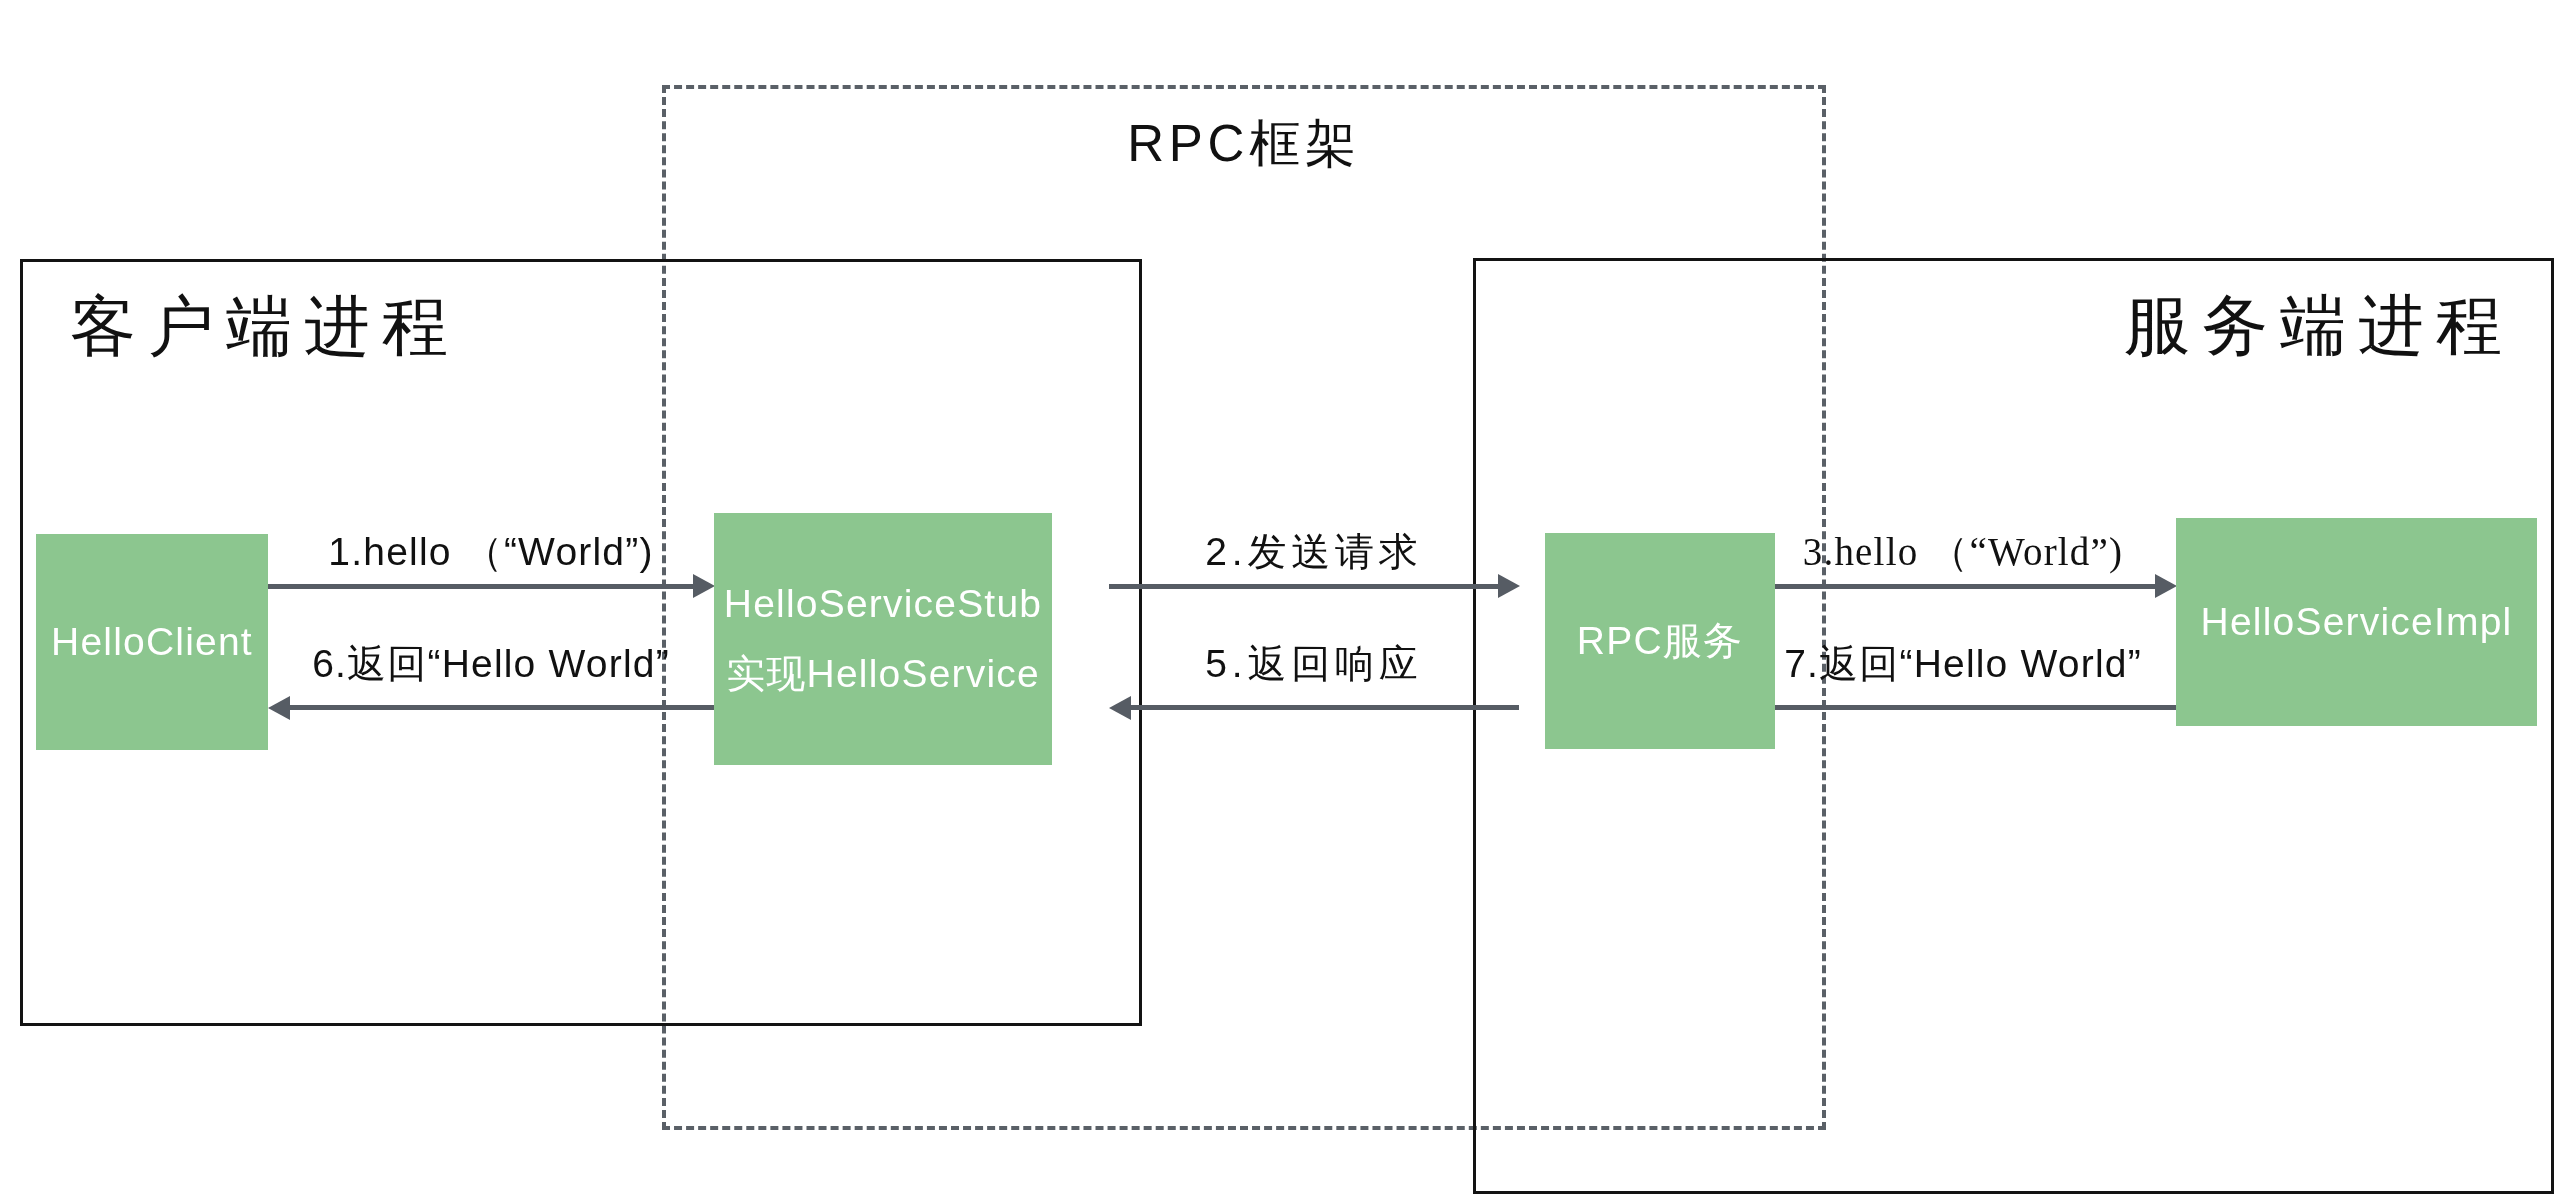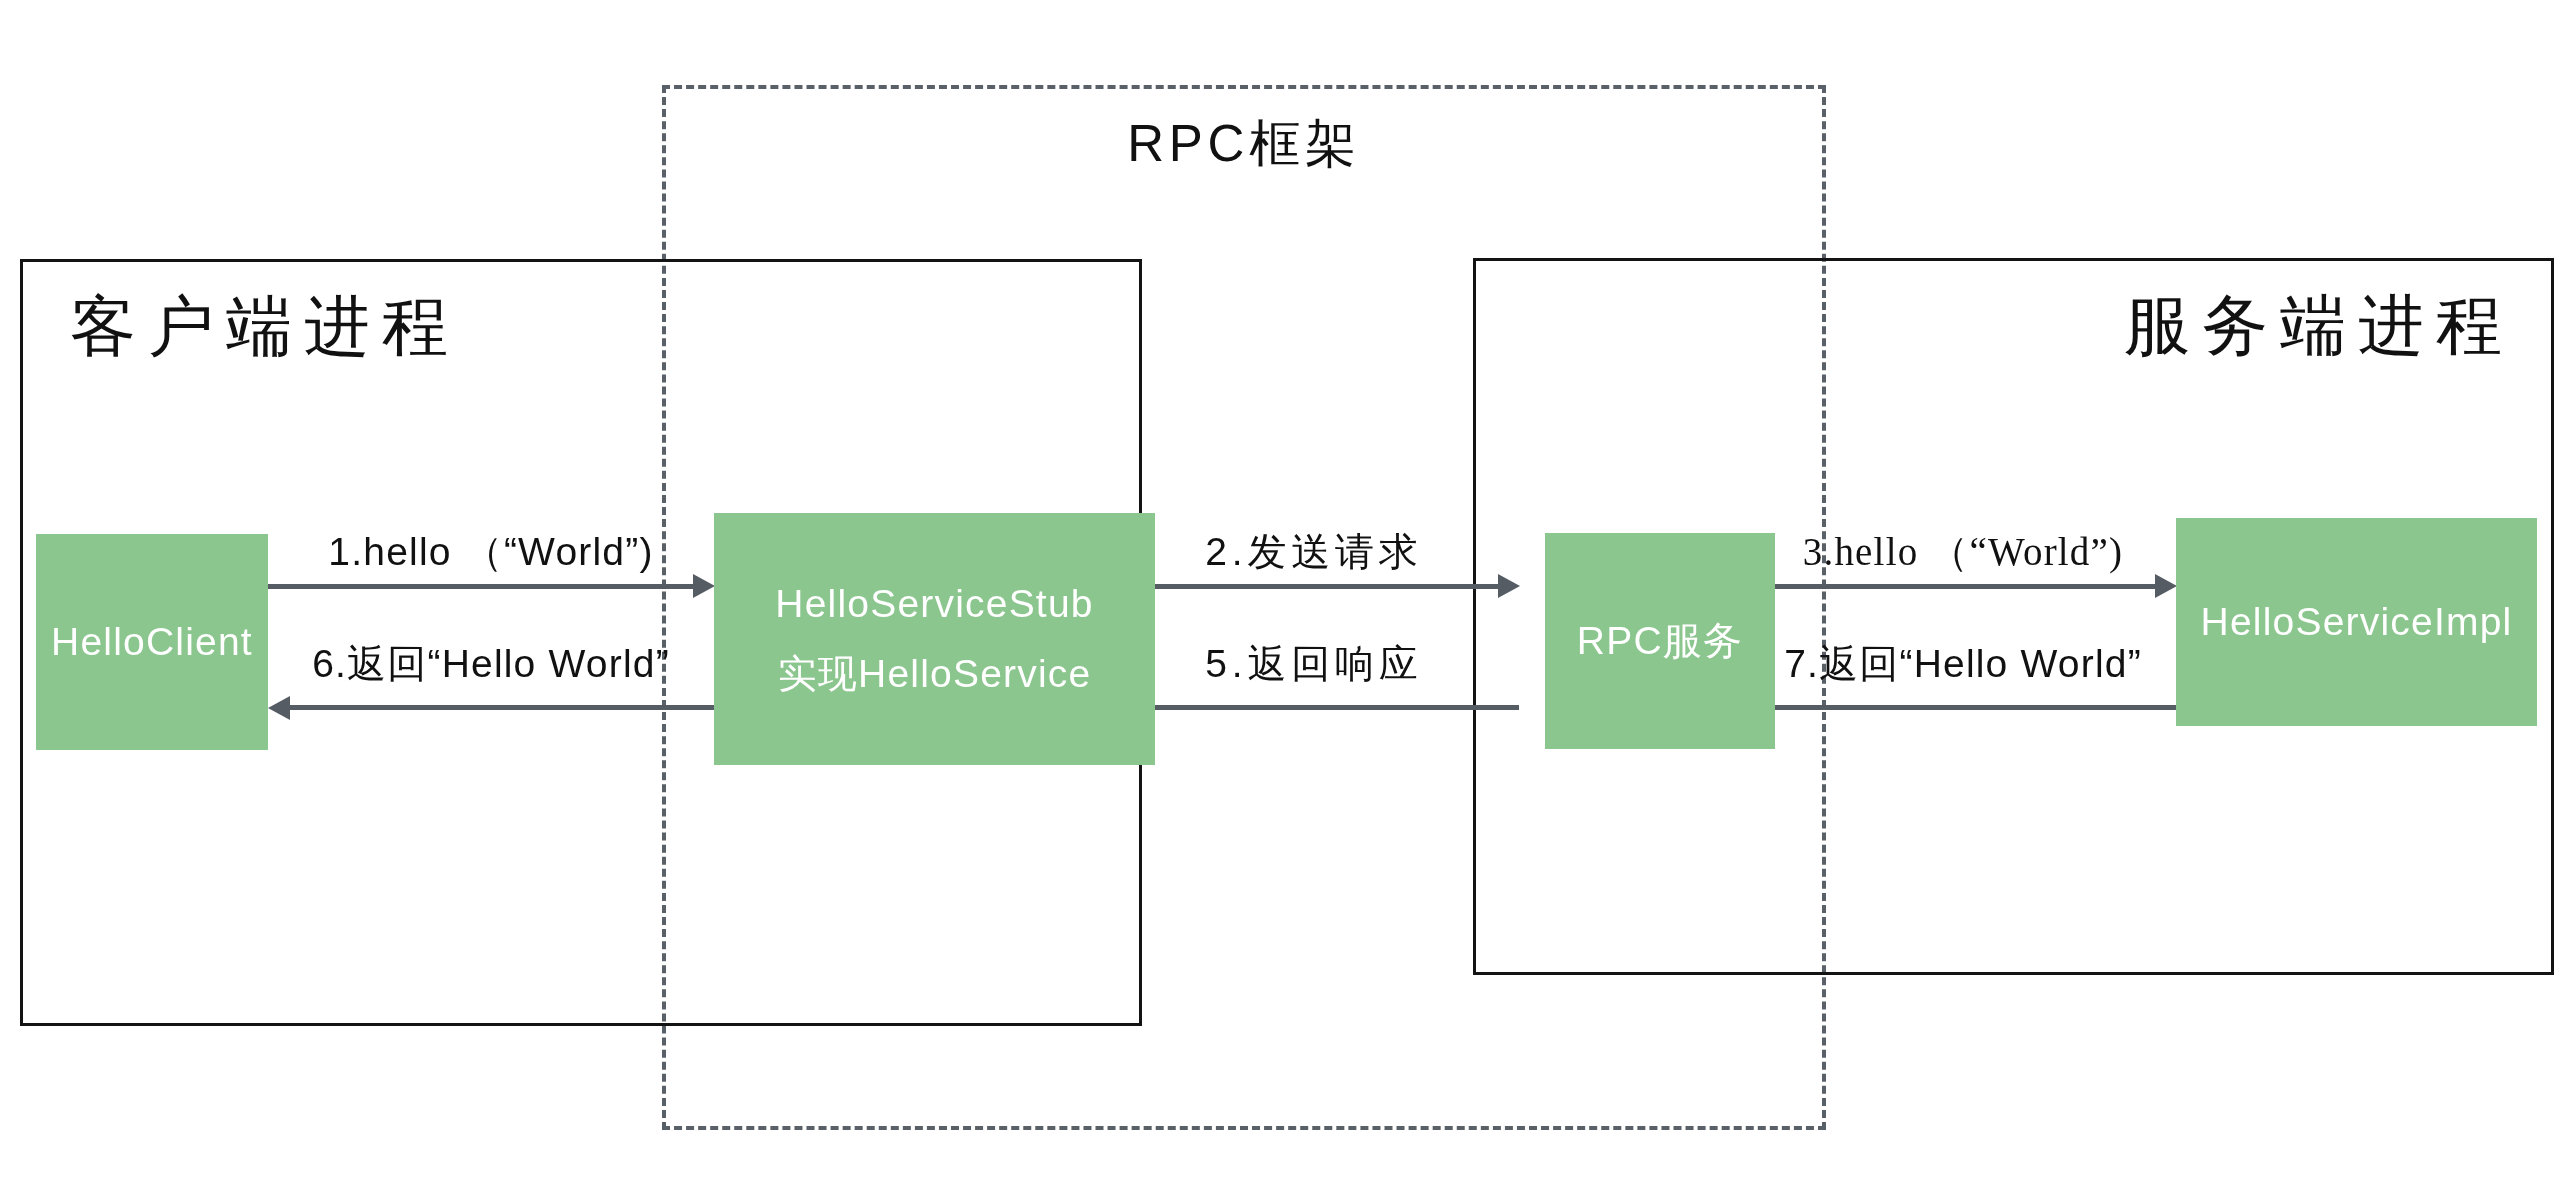--- a/index.html
+++ b/index.html
@@ -37,21 +37,21 @@
   }
   
   .proc-box{
     position:absolute;
     border:3px solid var(--border);
     box-sizing:border-box;
     background:transparent;
     z-index:2;
   }
   .proc-box.client{left:20px;top:259px;width:1122px;height:767px;}
-  .proc-box.server{left:1473px;top:258px;width:1081px;height:717px;}
+  .proc-box.server{left:1473px;top:258px;width:1081px;height:936px;}
   .proc-label{
     position:absolute;top:34px;
     font-size:66px;line-height:60px;
     letter-spacing:12px;
     color:var(--ink);
     font-weight:500;
     white-space:nowrap;
   }
   .proc-label.left{left:47px;}
   .proc-label.right{right:37px;}
@@ -62,21 +62,21 @@
     color:var(--node-text);
     display:flex;flex-direction:column;
     align-items:center;justify-content:center;
     text-align:center;
     font-size:39px;line-height:42px;
     letter-spacing:1.2px;
     z-index:4;
     white-space:nowrap;
   }
   #node-client{left:36px;top:534px;width:232px;height:216px;}
-  #node-stub{left:714px;top:513px;width:441px;height:252px;gap:28px;}
+  #node-stub{left:714px;top:513px;width:338px;height:252px;gap:28px;}
   #node-rpc{left:1545px;top:533px;width:230px;height:216px;}
   #node-impl{left:2176px;top:518px;width:361px;height:208px;}
   
   .arrow-line{
     position:absolute;height:4.8px;background:var(--arrow);z-index:3;
   }
   .arrow-head{
     position:absolute;width:0;height:0;z-index:3;
     border-top:12px solid transparent;
     border-bottom:12px solid transparent;

